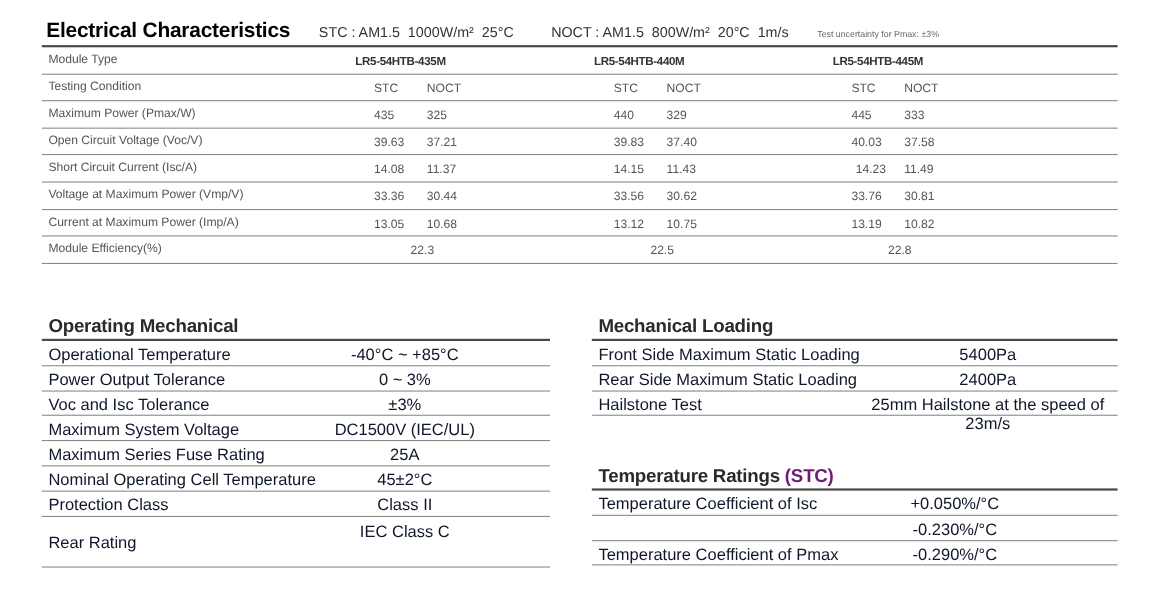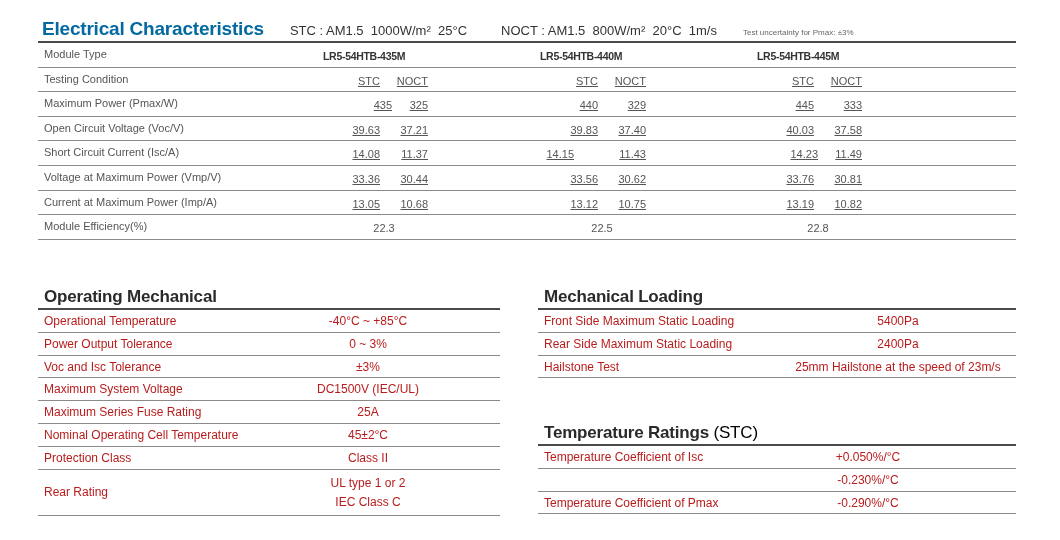--- a/index.html
+++ b/index.html
@@ -14,21 +14,21 @@
 
     
     .ec { position: absolute; left: 38px; top: 18px; width: 978px; }
     .ec-head {
       display: flex; align-items: baseline;
       height: 22px;
       border-bottom: 2px solid #4a4a4a;
       padding-bottom: 1px;
     }
     .ec-title {
-      font-size: 19px; font-weight: bold; color: #0369a1;
+      font-size: 19px; font-weight: bold; color: #000000;
       letter-spacing: -0.2px;
       margin-left: 4px;
     }
     .ec-cond {
       font-size: 13px; color: #333; margin-left: 26px;
       white-space: pre;
     }
     .ec-cond2 { margin-left: 34px; }
     .ec-note { font-size: 8px; color: #666; margin-left: 26px; }
 
@@ -37,21 +37,21 @@
       height: 23.6px;
       border-bottom: 1.5px solid #8a8a8a;
       font-size: 11px;
       color: #555;
     }
     .ec-row .lbl {
       position: absolute; left: 6px; top: 5px; text-align: center;
     }
     .ec-row .v {
       position: absolute; top: 7px;
-      text-align: right; width: 40px; text-decoration: underline;
+      text-align: left; width: 40px;
     }
     .ec-row .mod {
       position: absolute; top: 7px; font-size: 10.5px; color: #333; font-weight: bold;
       letter-spacing: -0.3px;
       width: 140px; text-align: left;
     }
     .ec-row .eff {
       position: absolute; top: 7px; width: 40px; text-align: center;
     }
 
@@ -60,26 +60,26 @@
     .spec-head {
       height: 24px;
       border-bottom: 2px solid #4a4a4a;
       display: flex; align-items: flex-end;
     }
     .spec-title {
       font-size: 17px; font-weight: bold; color: #2a2a2a;
       margin-left: 6px; padding-bottom: 1px;
       letter-spacing: -0.2px;
     }
-    .spec-title .sub { font-weight: normal; color: #000000; }
+    .spec-title .sub { font-weight: bold; color: #701a75; }
     .spec-row {
       position: relative;
       height: 21.8px;
       border-bottom: 1.5px solid #8a8a8a;
-      font-size: 12px; color: #b91c1c;
+      font-size: 15px; color: #0f172a;
     }
     .spec-row .lbl { position: absolute; left: 6px; top: 4px; }
     .spec-row .val { position: absolute; top: 4px; text-align: center; }
     .spec-row.tall { height: 45px; }
     .spec-row.tall .lbl { top: 15px; }
     .spec-row.tall .val { top: 4px; line-height: 19px; }
 
     .op { left: 38px; top: 284px; width: 462px; }
     .op .val { left: 230px; width: 200px; }
     .ml { left: 538px; top: 284px; width: 478px; }
@@ -113,21 +113,21 @@
       <span class="v" style="left:302px">STC</span>
       <span class="v" style="left:350px">NOCT</span>
       <span class="v" style="left:520px">STC</span>
       <span class="v" style="left:568px">NOCT</span>
       <span class="v" style="left:736px">STC</span>
       <span class="v" style="left:784px">NOCT</span>
     </div>
 
     <div class="ec-row">
       <span class="lbl">Maximum Power (Pmax/W)</span>
-      <span class="v" style="left:314px">435</span>
+      <span class="v" style="left:302px">435</span>
       <span class="v" style="left:350px">325</span>
       <span class="v" style="left:520px">440</span>
       <span class="v" style="left:568px">329</span>
       <span class="v" style="left:736px">445</span>
       <span class="v" style="left:784px">333</span>
     </div>
 
     <div class="ec-row">
       <span class="lbl">Open Circuit Voltage (Voc/V)</span>
       <span class="v" style="left:302px">39.63</span>
@@ -135,21 +135,21 @@
       <span class="v" style="left:520px">39.83</span>
       <span class="v" style="left:568px">37.40</span>
       <span class="v" style="left:736px">40.03</span>
       <span class="v" style="left:784px">37.58</span>
     </div>
 
     <div class="ec-row">
       <span class="lbl">Short Circuit Current (Isc/A)</span>
       <span class="v" style="left:302px">14.08</span>
       <span class="v" style="left:350px">11.37</span>
-      <span class="v" style="left:496px">14.15</span>
+      <span class="v" style="left:520px">14.15</span>
       <span class="v" style="left:568px">11.43</span>
       <span class="v" style="left:740px">14.23</span>
       <span class="v" style="left:784px">11.49</span>
     </div>
 
     <div class="ec-row">
       <span class="lbl">Voltage at Maximum Power (Vmp/V)</span>
       <span class="v" style="left:302px">33.36</span>
       <span class="v" style="left:350px">30.44</span>
       <span class="v" style="left:520px">33.56</span>
@@ -204,21 +204,20 @@
       <span class="lbl">Nominal Operating Cell Temperature</span>
       <span class="val">45±2°C</span>
     </div>
     <div class="spec-row">
       <span class="lbl">Protection Class</span>
       <span class="val">Class II</span>
     </div>
     <div class="spec-row tall">
       <span class="lbl">Rear Rating</span>
       <span class="val">
-        <span style="display:block">UL type 1 or 2</span>
         <span style="display:block">IEC Class C</span>
       </span>
     </div>
   </div>
 
   <div class="spec ml">
     <div class="spec-head">
       <span class="spec-title">Mechanical Loading</span>
     </div>
     <div class="spec-row">

